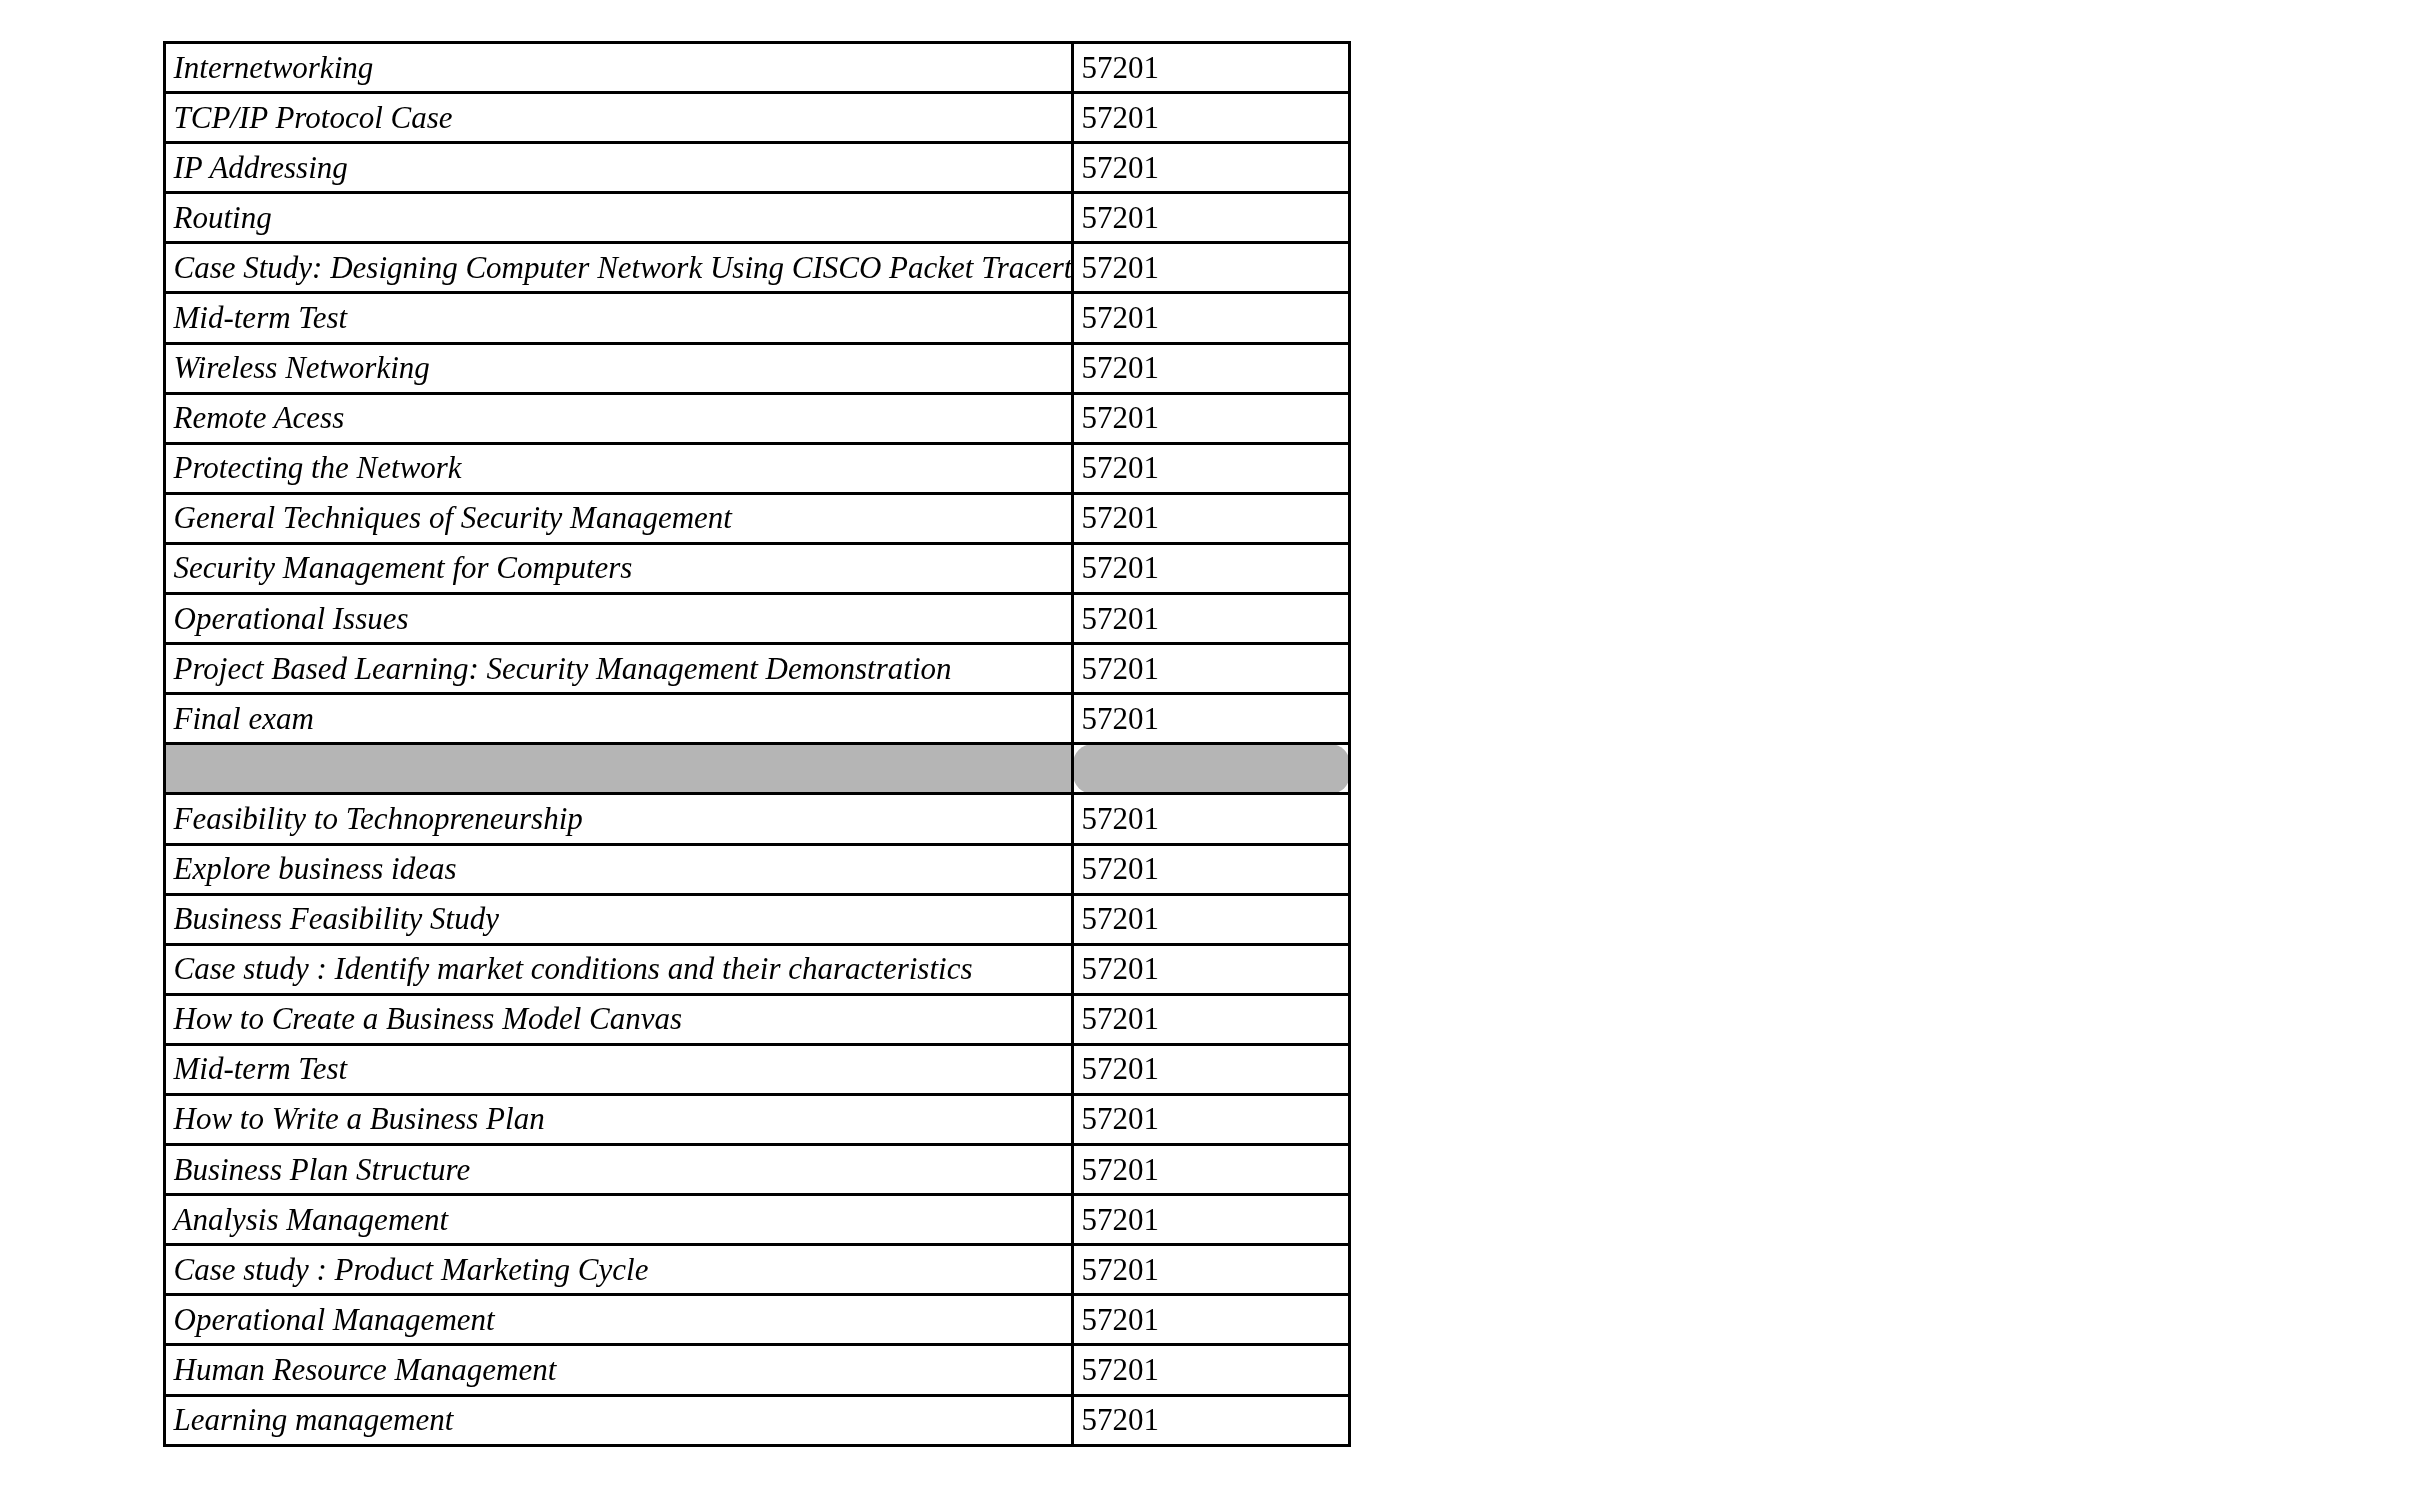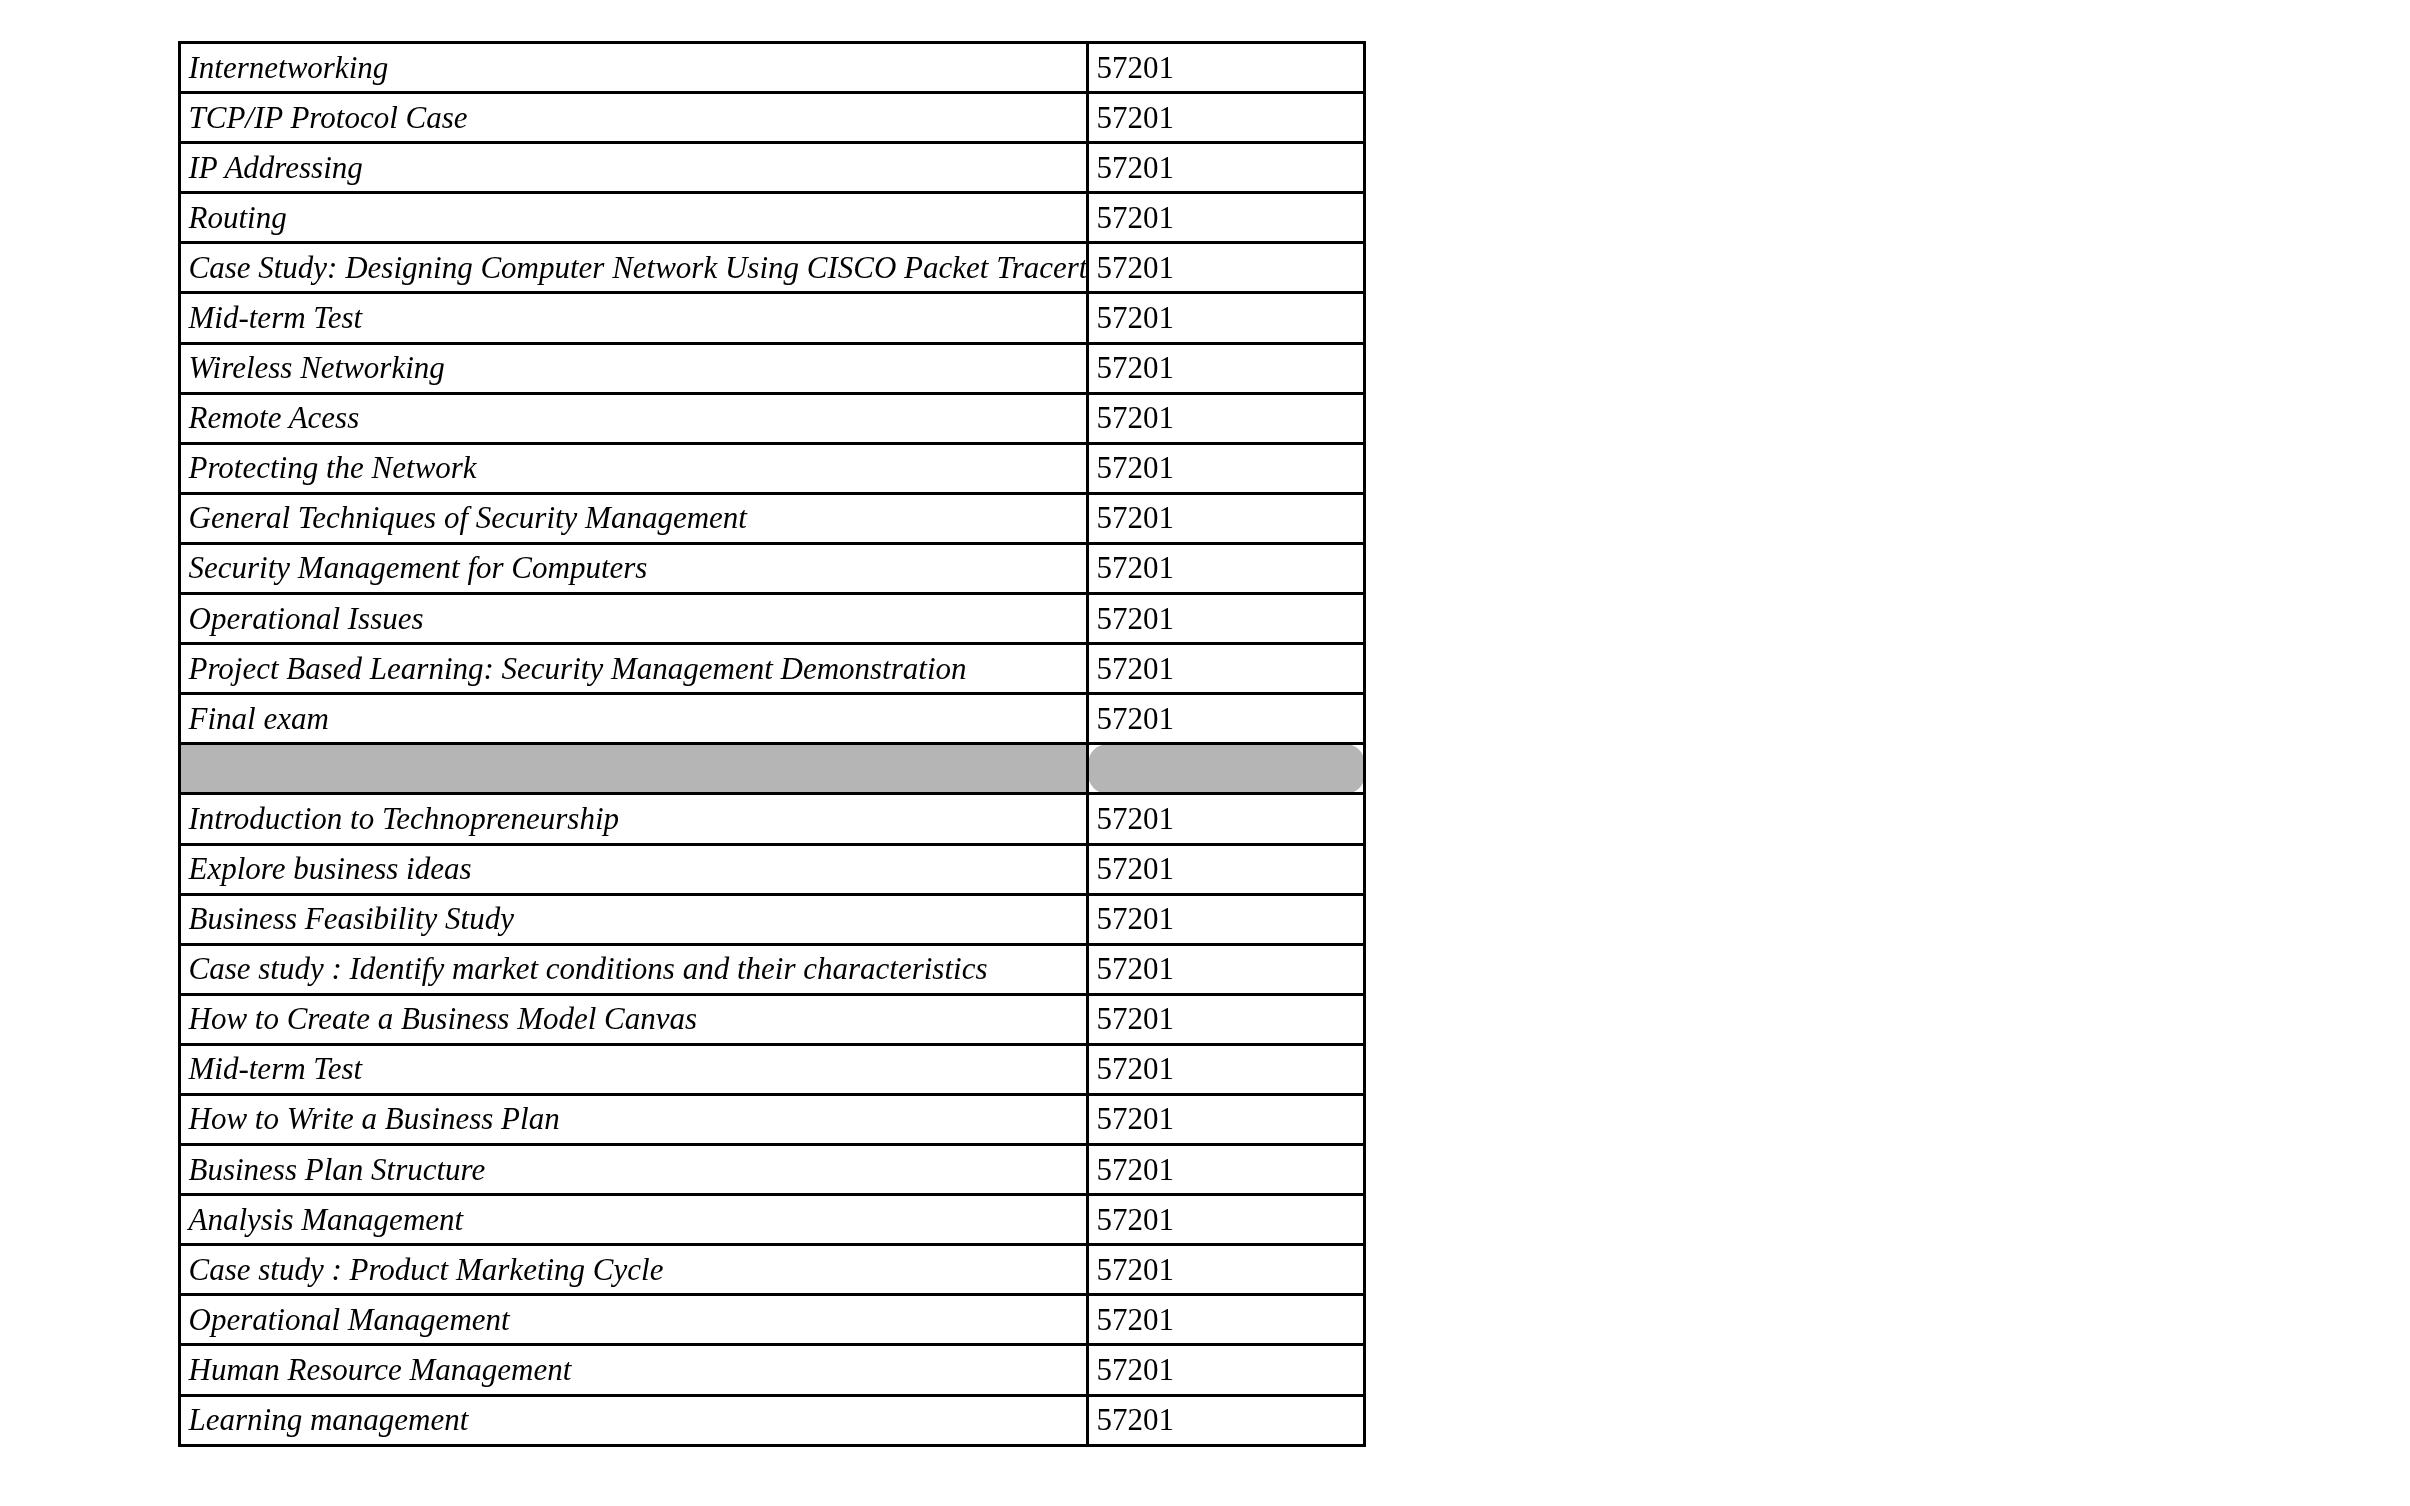--- a/index.html
+++ b/index.html
@@ -11,21 +11,21 @@
     overflow: hidden;
   }
   .page {
     position: relative;
     width: 2411px;
     height: 1507px;
     background: var(--page-bg, #ffffff);
   }
   table.topics {
     position: absolute;
-    left: 178px;
+    left: 163px;
     top: 41px;
     width: 1185px;
     height: 1406px;
     border-collapse: collapse;
     table-layout: fixed;
     padding-left: 27px;
   }
   table.topics td {
     border: 3.8px solid var(--border-color, #000000);
     vertical-align: middle;
@@ -115,21 +115,21 @@
   </tr>
         <tr class="item-row">
     <td class="topic">Final exam</td>
     <td class="code">57201</td>
   </tr>
         <tr class="separator">
     <td class="topic"></td>
     <td class="code"></td>
   </tr>
         <tr class="item-row">
-    <td class="topic">Introduction to Technopreneurship</td>
+    <td class="topic">Feasibility to Technopreneurship</td>
     <td class="code">57201</td>
   </tr>
         <tr class="item-row">
     <td class="topic">Explore business ideas</td>
     <td class="code">57201</td>
   </tr>
         <tr class="item-row">
     <td class="topic">Business Feasibility Study</td>
     <td class="code">57201</td>
   </tr>

